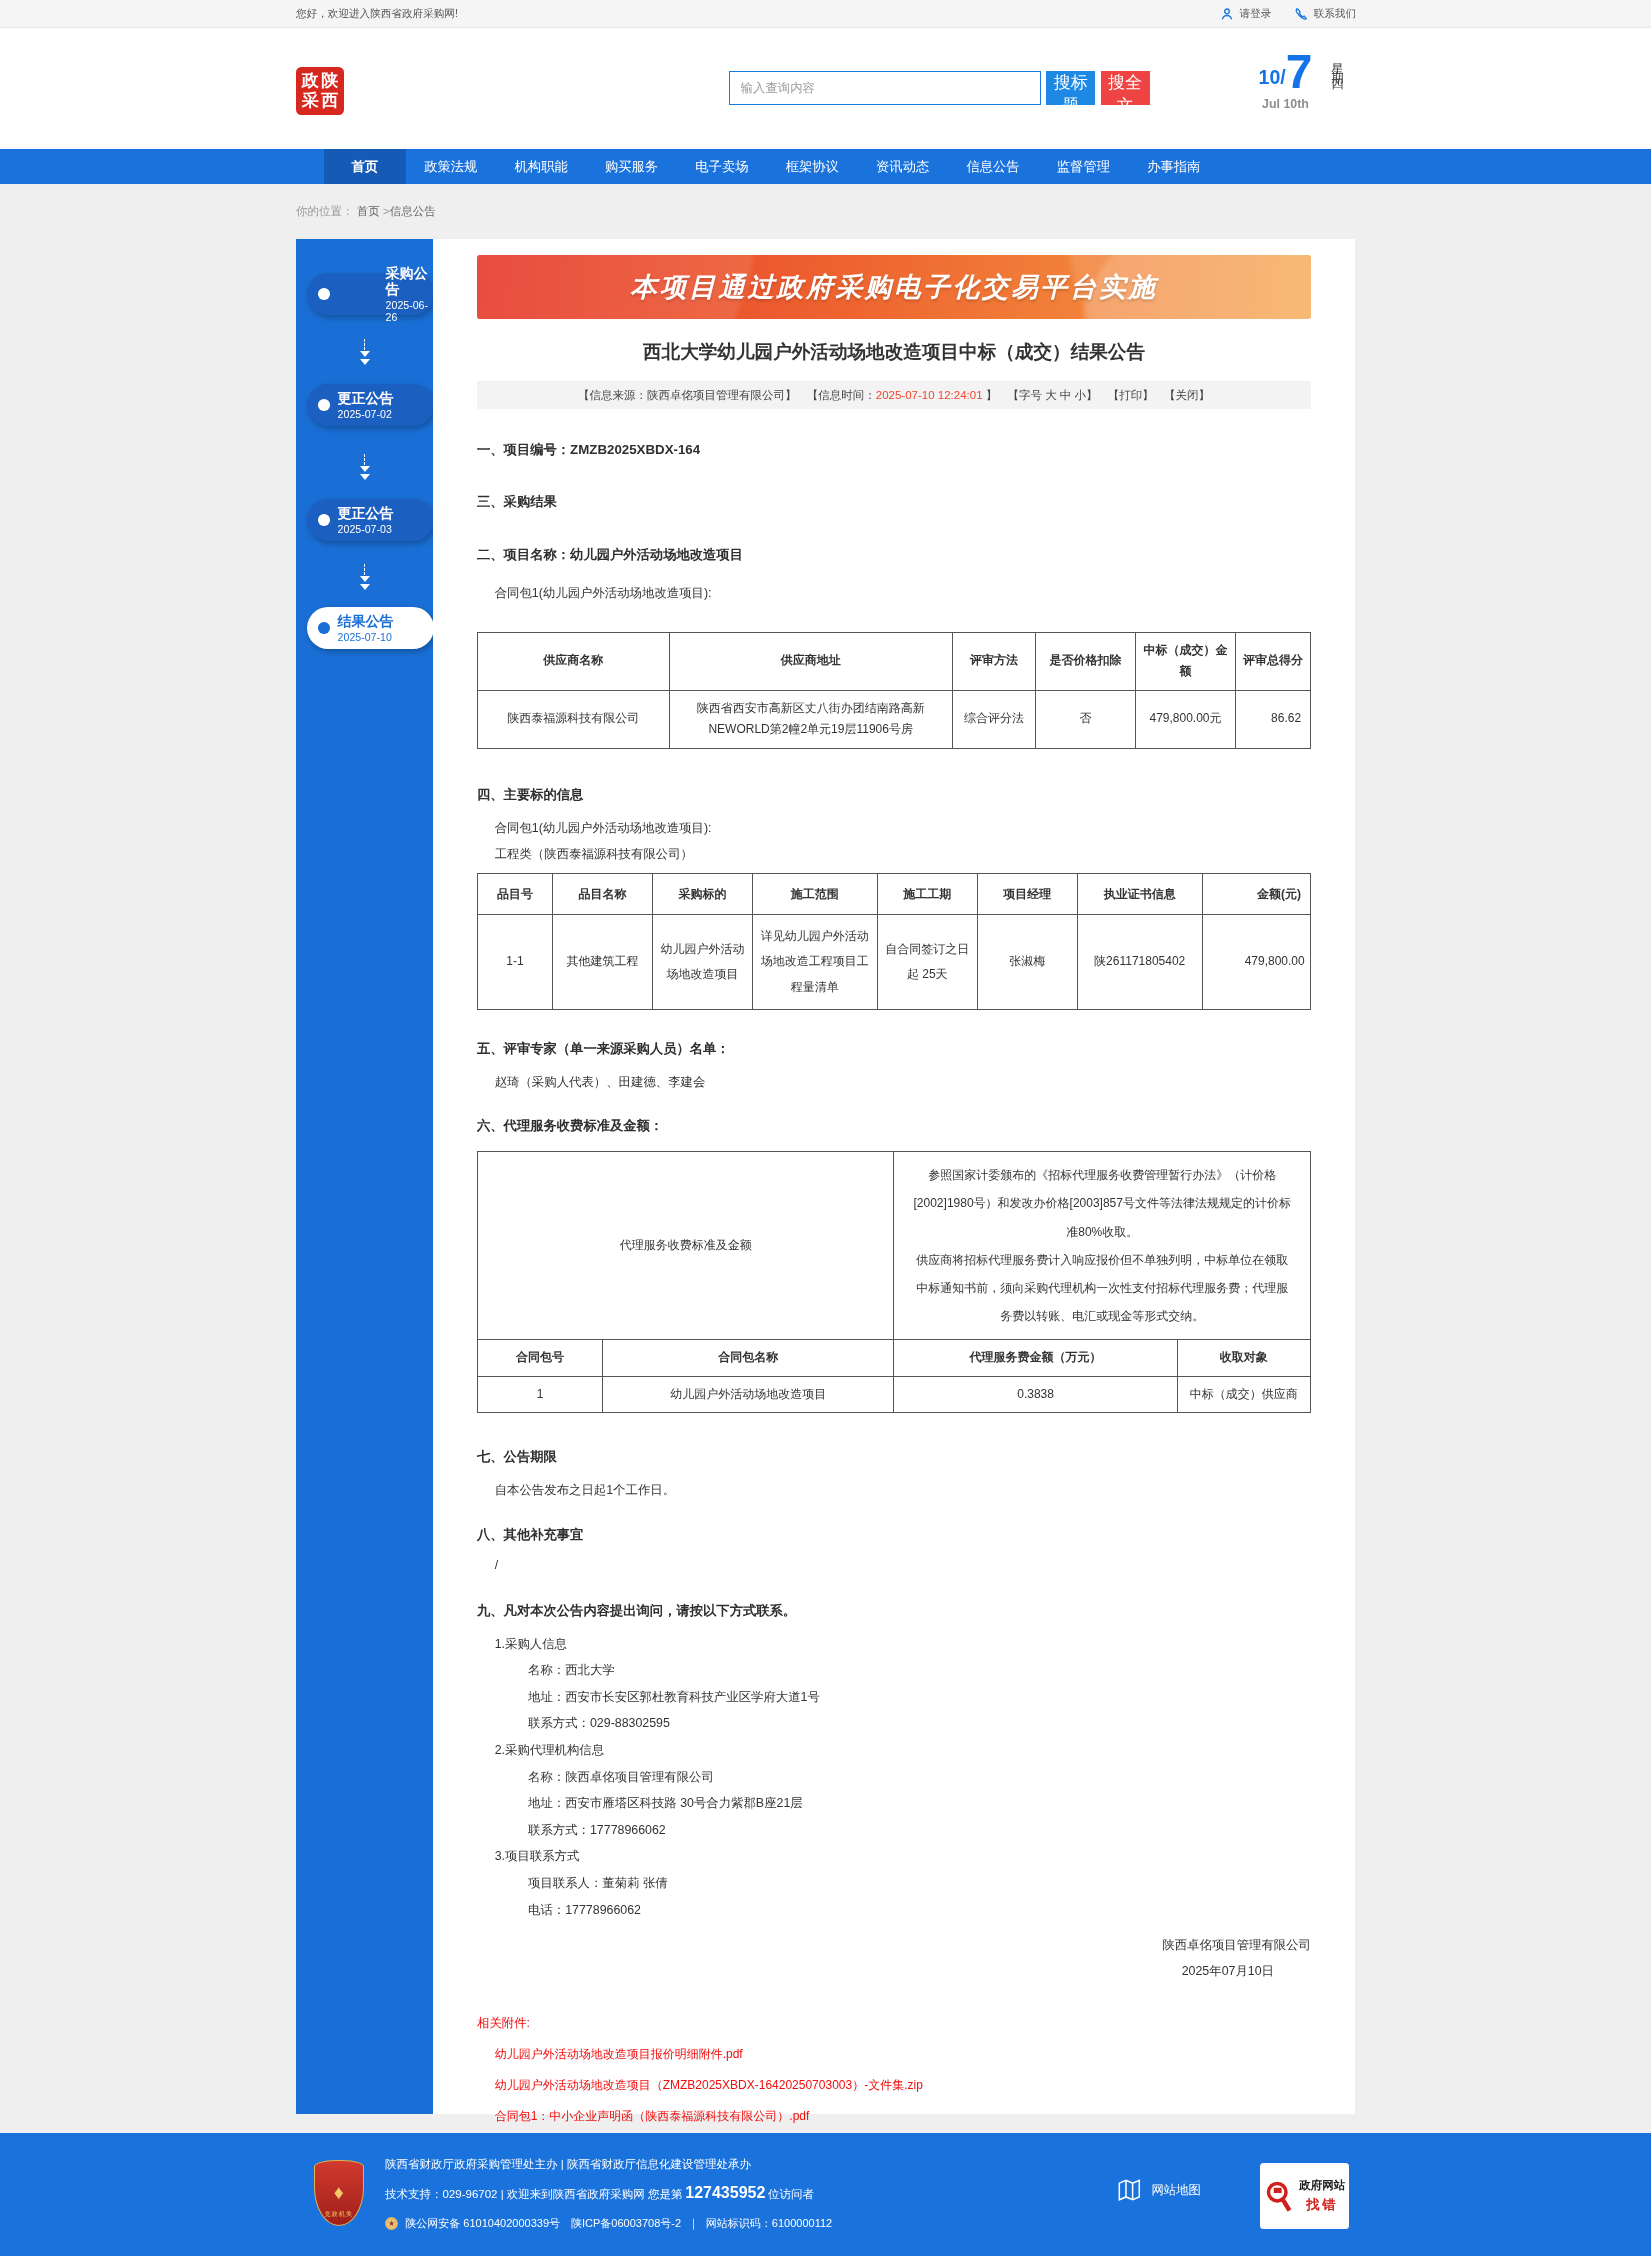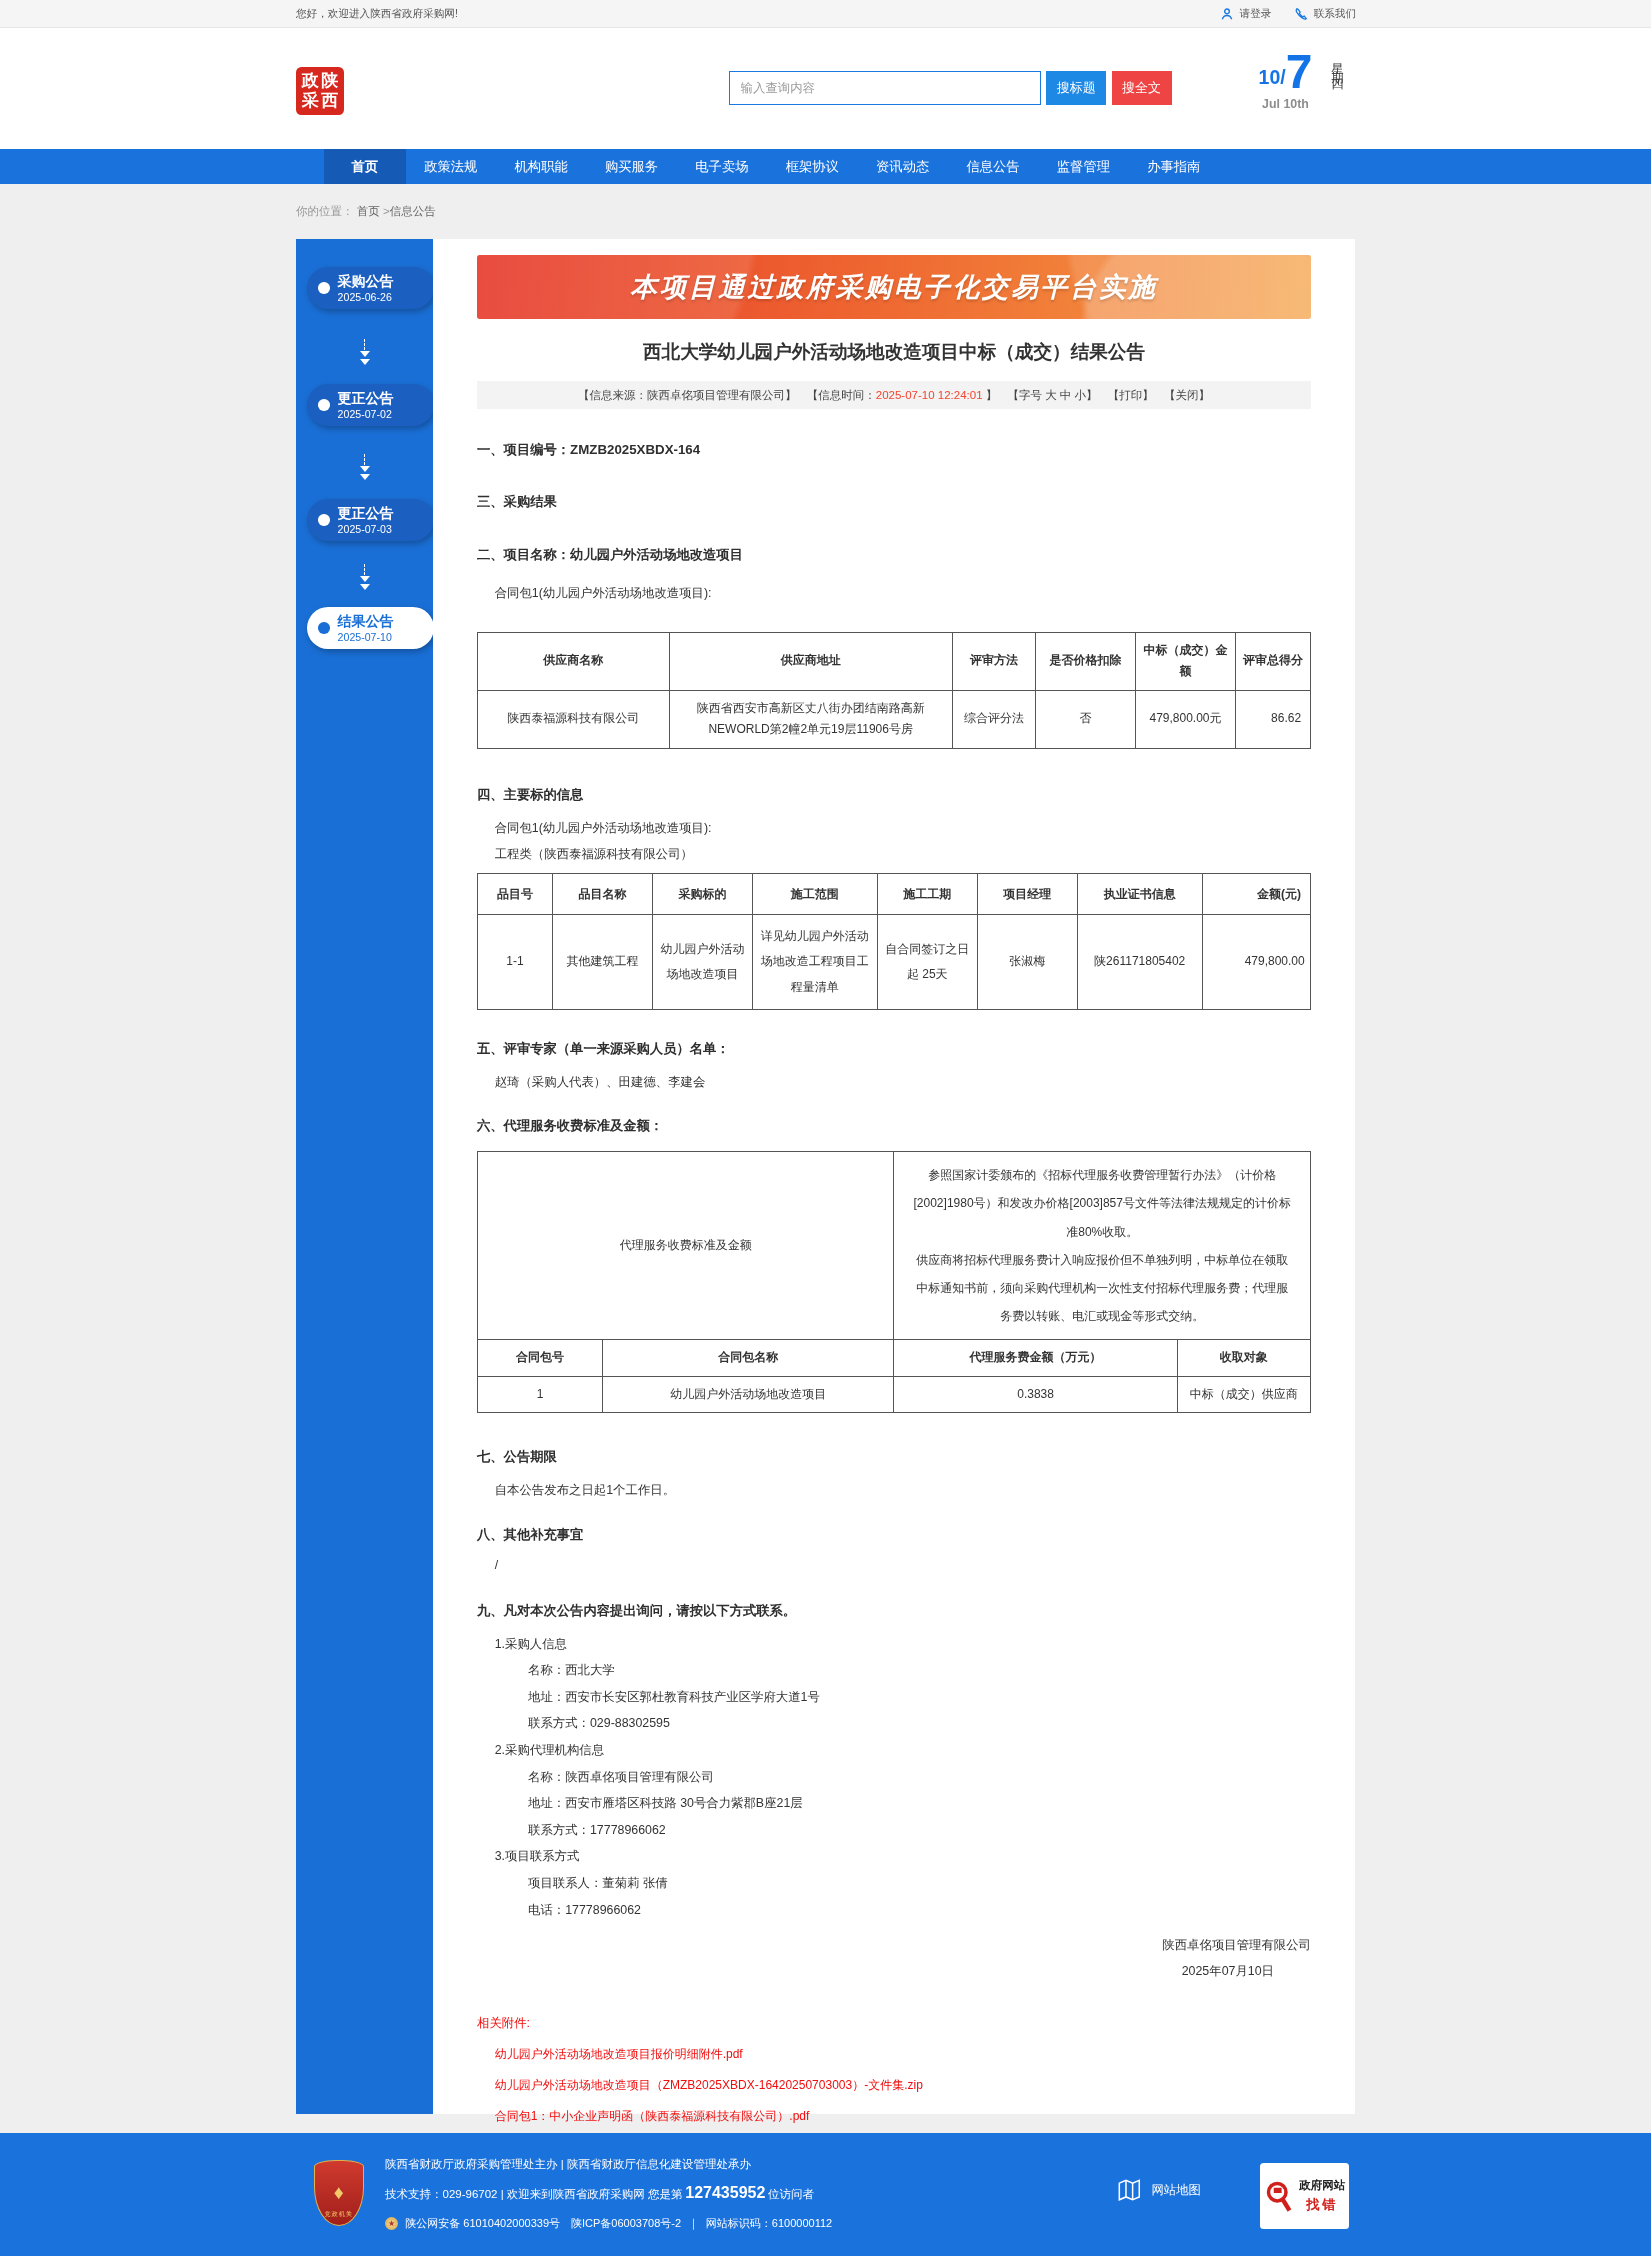--- a/index.html
+++ b/index.html
@@ -24,21 +24,21 @@
   .logo { position: absolute; left: 0; top: 39px; width: 48px; height: 48px; background: #d6281e;
           border-radius: 5.3px; display: grid; grid-template-columns: 1fr 1fr; padding: 4.4px; cursor: pointer; }
   .logo span { color: #fff; font-weight: bold; font-size: 17px; line-height: 19.5px; text-align: center; }
   .site-names { position: absolute; left: 60px; top: 46px; }
   .site-title { font-size: 18.6px; font-weight: bold; color: #3d3d3d; letter-spacing: 6.2px; }
   .site-sub { font-size: 16px; font-weight: bold; color: #3d3d3d; margin-top: 7px; letter-spacing: 0.9px; }
   .search { position: absolute; left: 433px; top: 43px; display: flex; }
   .search input { width: 312px; height: 34px; border: 1.8px solid #1a7ae0; outline: none;
                   font-size: 12.4px; padding: 0 10.6px; color: #333; background: #fff; }
   .search input::placeholder { color: #9a9a9a; }
-  .btn-search { height: 34px; width: 60px; border: none; color: #fff; font-size: 13px; cursor: pointer; }
+  .btn-search { height: 34px; width: 49px; border: none; color: #fff; font-size: 17px; cursor: pointer; }
   .btn-title { background: #1e88e5; margin-left: 5.3px; }
   .btn-full  { background: #ef4444; margin-left: 5.3px; }
   .datebox { position: absolute; right: 10.6px; top: 19.5px; display: flex; align-items: flex-start; gap: 16px; }
   .date-nums { text-align: center; }
   .date-line1 { display: flex; align-items: flex-end; justify-content: center; color: #1473e6; }
   .date-md { font-size: 19.5px; font-weight: bold; padding-bottom: 7px; }
   .date-big { font-size: 48px; font-weight: bold; line-height: 48px; }
   .date-en { font-size: 12.4px; font-weight: bold; color: #8d8d8d; margin-top: 1.8px; }
   .weekday { writing-mode: vertical-rl; font-size: 12.4px; color: #3a3a3a; letter-spacing: 8px; padding-top: 5.3px; }
 
@@ -212,21 +212,21 @@
       <a>首页</a>
       <span>&gt;</span><a>信息公告</a>
     </div>
   </div>
 </div>
 
 <div class="page">
   <div class="container" style="height:1875px;">
 
     <div class="side-rail">
-      <div class="pill" style="top:28px;">
+      <div class="pill" style="top:34px;gap:48px;">
         <span class="dot"></span>
         <span>
             <span class="t1" style="display:block;">采购公告</span>
         <span class="t2" style="display:block;">2025-06-26</span>
           </span>
       </div>
       <div class="t-arrow" style="top:100px;">
         <span class="dash"></span>
           <span class="chev"></span>
           <span class="chev"></span>

